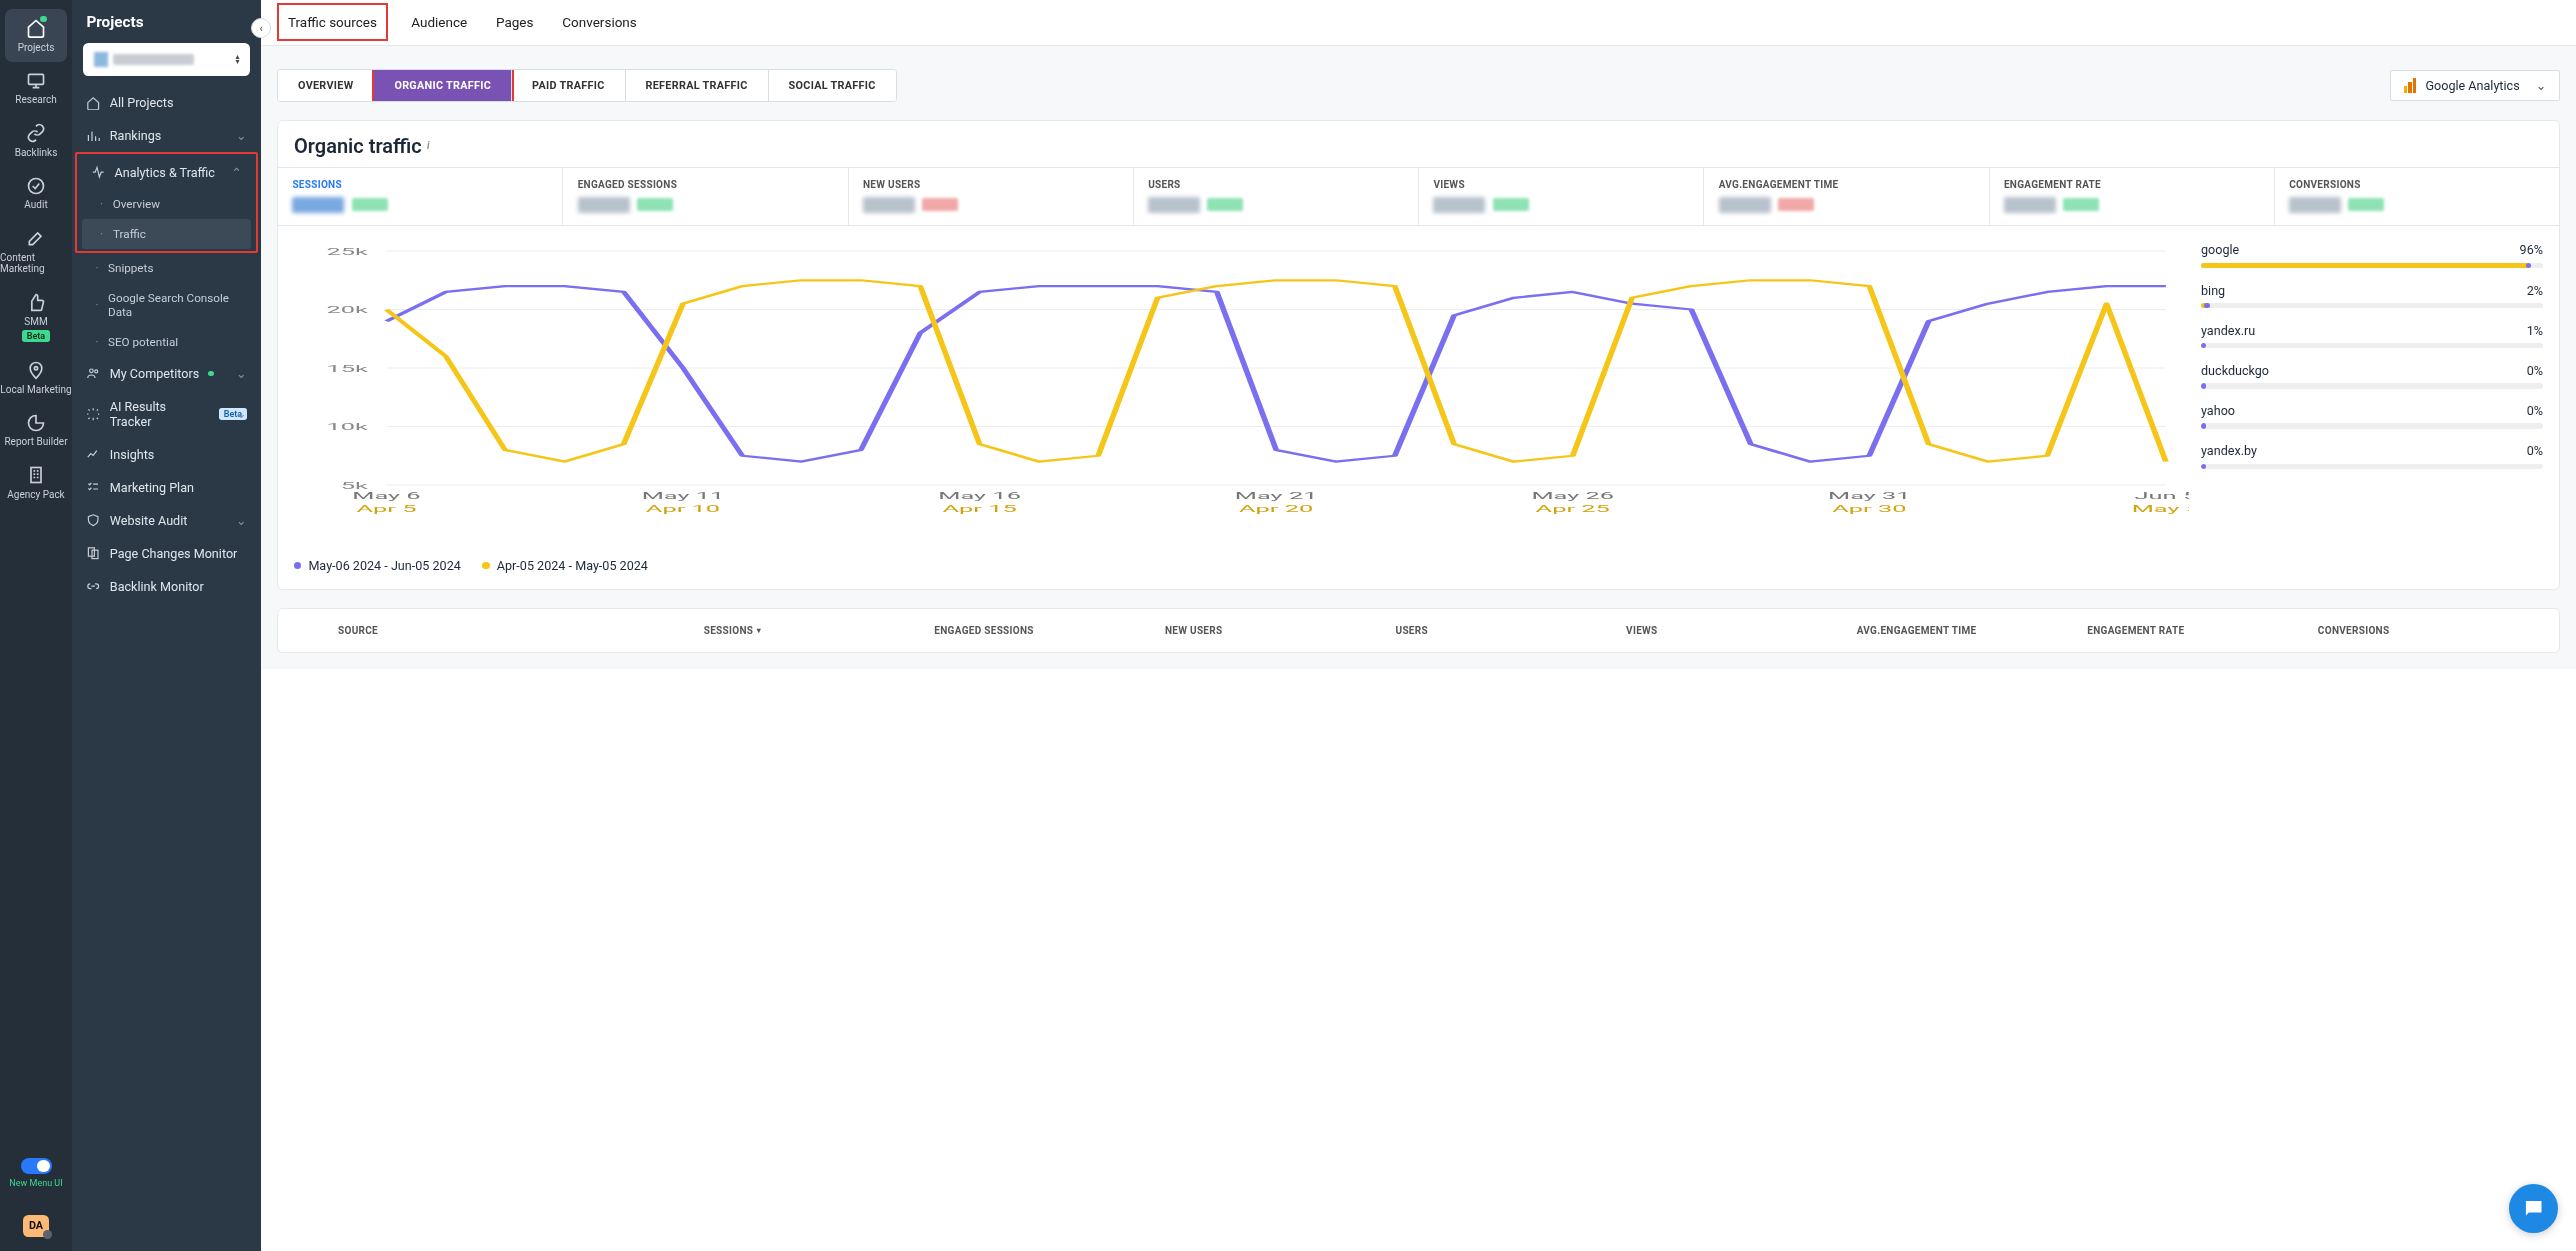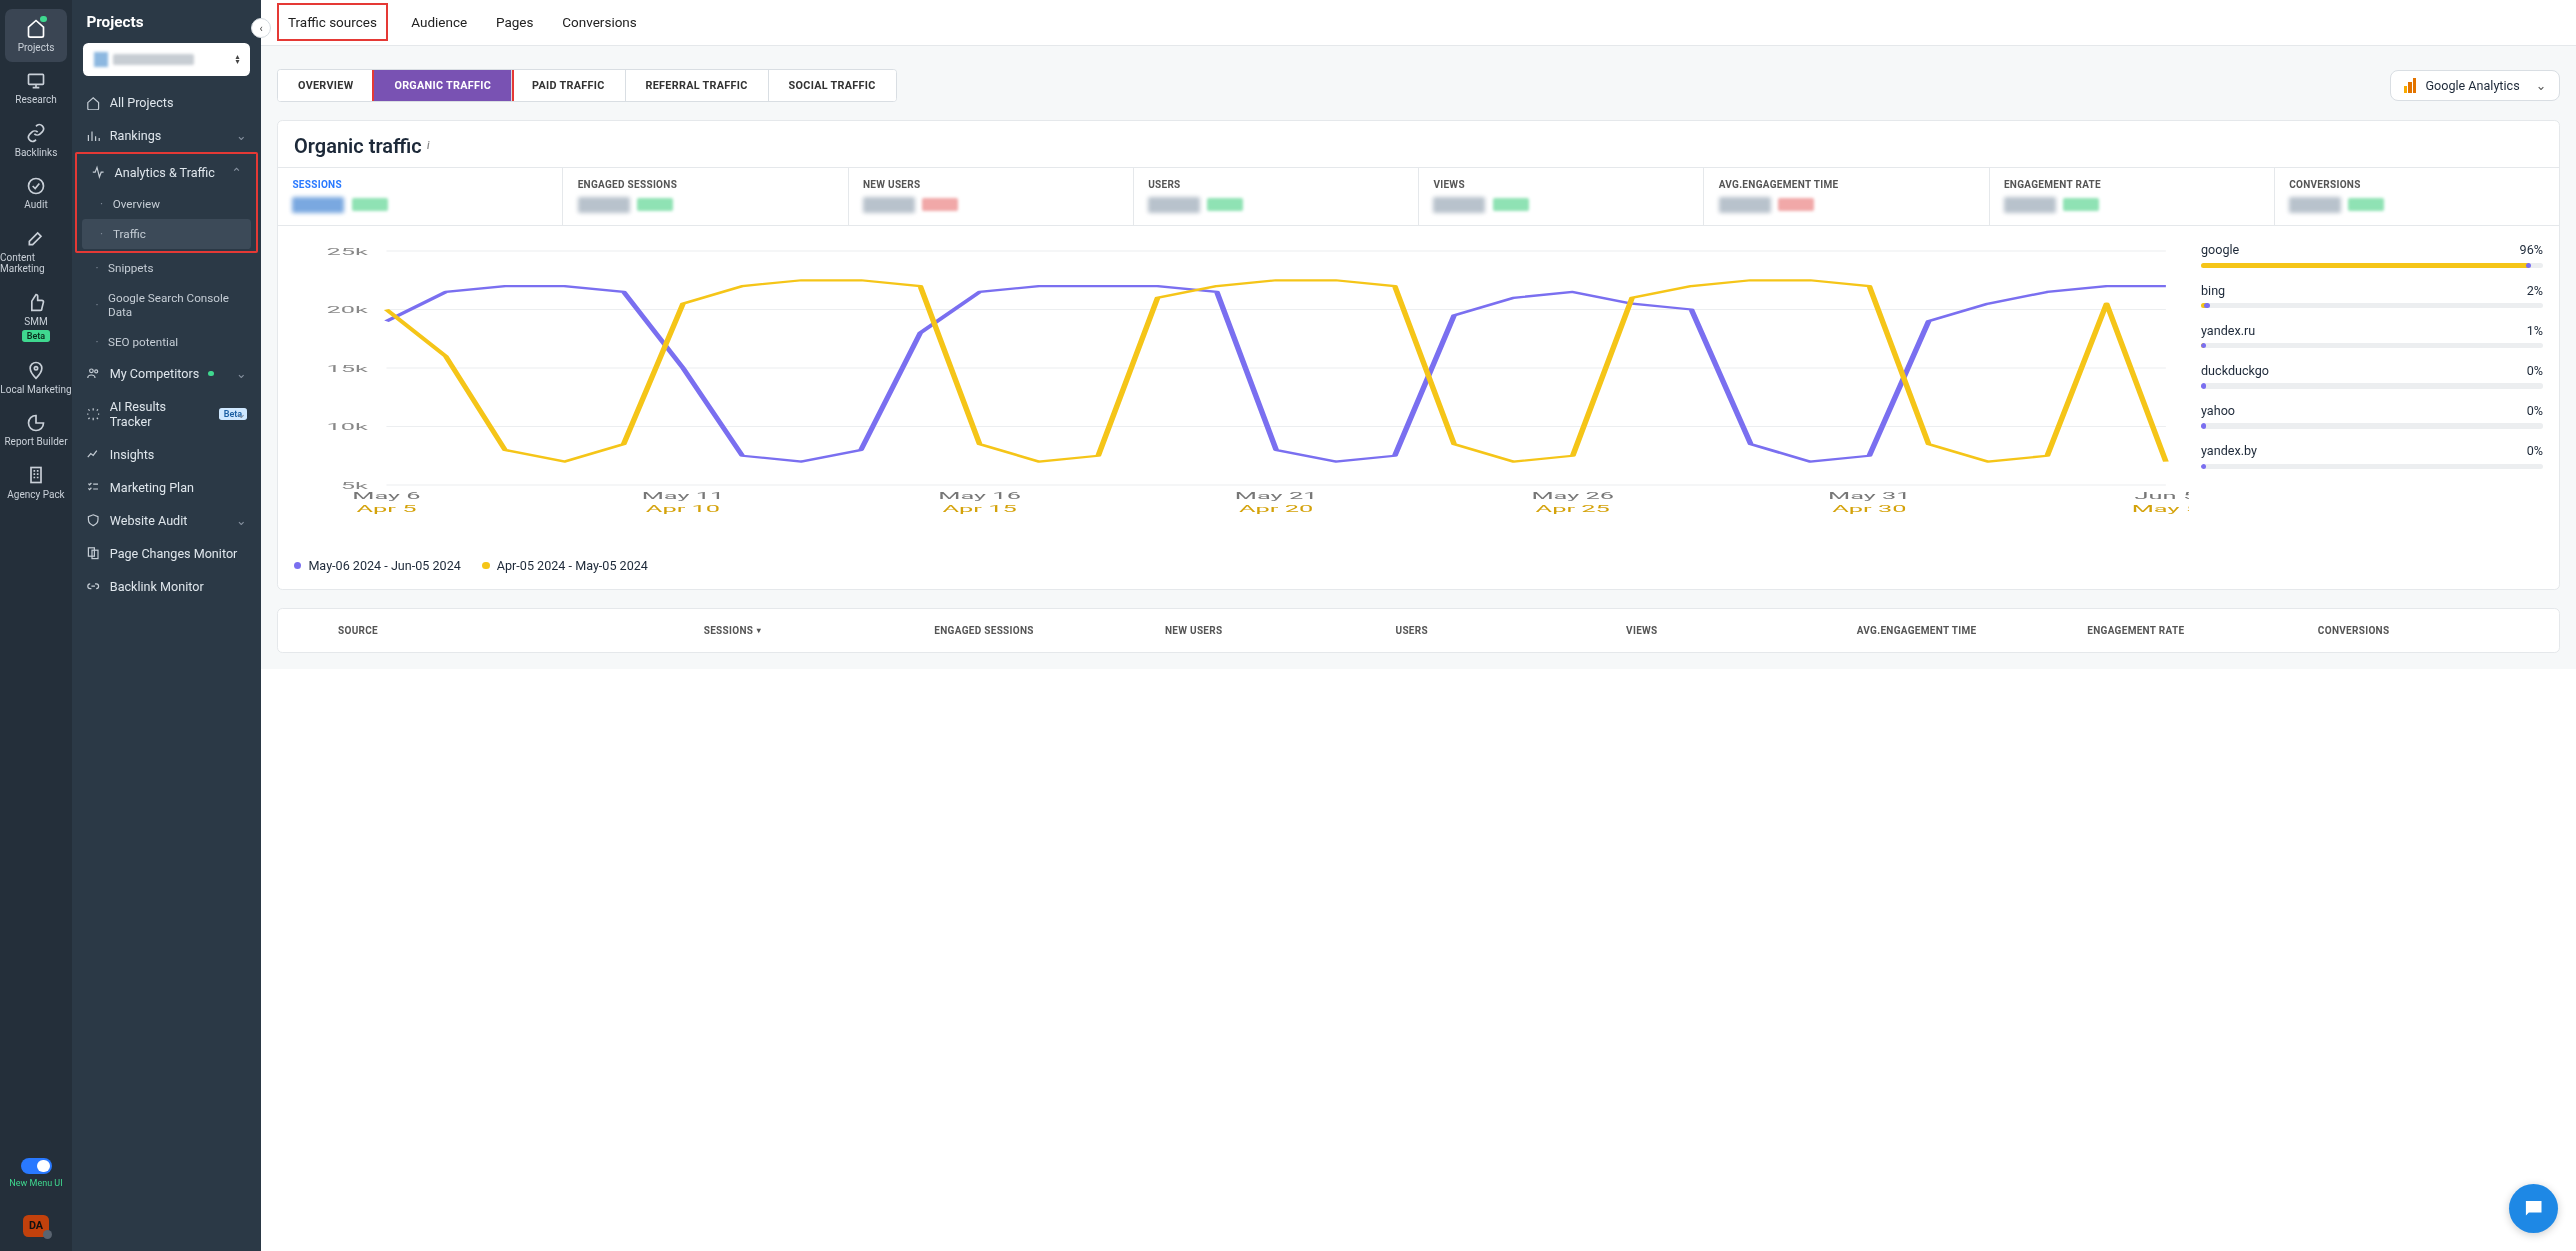--- a/index.html
+++ b/index.html
@@ -9,21 +9,21 @@
 .icon-rail { width: 72px; background: #242f3a; display: flex; flex-direction: column; align-items: center; padding-top: 9px; color: #c9d0d8; position: relative; }
 .rail-item { display: flex; flex-direction: column; align-items: center; padding: 9px 0; cursor: pointer; font-size: 10px; gap: 3.6px; width: 100%; position: relative; }
 .rail-item.active { background: #3a4553; border-radius: 7.2px; margin: 0 5.4px; width: calc(100% - 10.8px); }
 .rail-item svg { width: 20px; height: 20px; }
 .rail-badge { background: #3fd88f; color: #0a2e1c; font-size: 9px; padding: 0.9px 4.5px; border-radius: 2.7px; font-weight: 600; }
 .rail-dot { position: absolute; top: 7.2px; right: 20px; width: 6.3px; height: 6.3px; background: #3fd88f; border-radius: 50%; }
 .rail-toggle { margin-top: auto; margin-bottom: 27px; display: flex; flex-direction: column; align-items: center; gap: 3.6px; }
 .toggle-switch { width: 31px; height: 16px; background: #2979ff; border-radius: 8px; position: relative; }
 .toggle-switch::after { content: ""; position: absolute; right: 1.8px; top: 1.8px; width: 12.6px; height: 12.6px; background: #fff; border-radius: 50%; }
 .toggle-label { color: #3fd88f; font-size: 9px; }
-.da-box { background: #c2410c; color: #111; font-size: 10.8px; font-weight: 700; padding: 4.5px 6.3px; border-radius: 5.4px; margin-bottom: 14.4px; position: relative; }
+.da-box { background: #fdba74; color: #111; font-size: 10.8px; font-weight: 700; padding: 4.5px 6.3px; border-radius: 5.4px; margin-bottom: 14.4px; position: relative; }
 .da-box::after { content: ""; position: absolute; bottom: -2.7px; right: -2.7px; width: 9px; height: 9px; background: #5a6470; border-radius: 50%; }
 
 
 .sidebar { width: 189px; background: #2b3946; color: #dfe6ec; display: flex; flex-direction: column; position: relative; }
 .sidebar-header { padding: 12.6px 14.4px 7.2px; font-size: 15.3px; font-weight: 700; color: #fff; }
 .project-selector { margin: 5.4px 10.8px 10.8px; background: #fff; border-radius: 5.4px; padding: 9px 10.8px; display: flex; align-items: center; justify-content: space-between; cursor: pointer; }
 .project-blur { display:flex; align-items:center; gap:5.4px; }
 .blur-square { width: 14.4px; height: 14.4px; background: #8db8e0; filter: blur(1.4px); }
 .blur-text { width: 81px; height: 10.8px; background: #c7cdd3; filter: blur(1.8px); border-radius: 1.8px; }
 .updown { display:flex; flex-direction:column; line-height:5.4px; font-size:8px; color:#444; }
@@ -47,21 +47,21 @@
 .top-tab { padding: 14.4px 5.4px; cursor: pointer; font-size: 13.5px; color: #222; }
 .top-tab.hl { border: 2.7px solid #e53935; margin: 1px 0; padding: 9px 9px; }
 .content { padding: 23.4px 16px 16px; background: #f6f8f9; }
 .card { background: #fff; border: 0.9px solid #e5e8eb; border-radius: 5.4px; }
 .traffic-tabs-row { display: flex; justify-content: space-between; align-items: center; margin-bottom: 18px; }
 .traffic-tabs { display: flex; border: 0.9px solid #d9dee3; border-radius: 3.6px; overflow: hidden; }
 .traffic-tab { padding: 9px 20px; font-size: 10.8px; font-weight: 700; letter-spacing: 0.3px; cursor: pointer; border-right: 0.9px solid #d9dee3; color: #333; background: #fff; }
 .traffic-tab:last-child { border-right: none; }
 .traffic-tab.active { background: #7952b3; color: #fff; }
 .traffic-tab.hl-border { outline: 2.7px solid #e53935; outline-offset: 0; z-index: 2; position: relative; }
-.ga-select { display: flex; align-items: center; gap: 9px; border: 0.9px solid #d9dee3; border-radius: 8px; padding: 7.2px 12.6px; cursor: pointer; background: #fff; }
+.ga-select { display: flex; align-items: center; gap: 9px; border: 0.9px solid #d9dee3; border-radius: 2px; padding: 7.2px 12.6px; cursor: pointer; background: #fff; }
 .ga-icon-wrap { display:flex; align-items:flex-end; gap:0.9px; }
 .ga-bar { width:3.6px; background:#f4b400; }
 .ga-select::after { content: "⌄"; margin-left: 7.2px; color: #555; }
 .section-title { font-size: 20px; font-weight: 600; padding: 12.6px 16px 9px; display: flex; align-items: center; gap: 5.4px; }
 .info-i { font-size: 10px; font-style: italic; color: #888; }
 .kpi-row { display: flex; border-top: 0.9px solid #e5e8eb; border-bottom: 0.9px solid #e5e8eb; }
 .kpi { flex: 1; padding: 10.8px 14.4px 12.6px; border-right: 0.9px solid #e5e8eb; cursor: pointer; }
 .kpi:last-child { border-right: none; }
 .kpi-title { font-size: 10px; font-weight: 700; letter-spacing: 0.3px; color: #555; }
 .kpi.active .kpi-title { color: #2979ff; }

